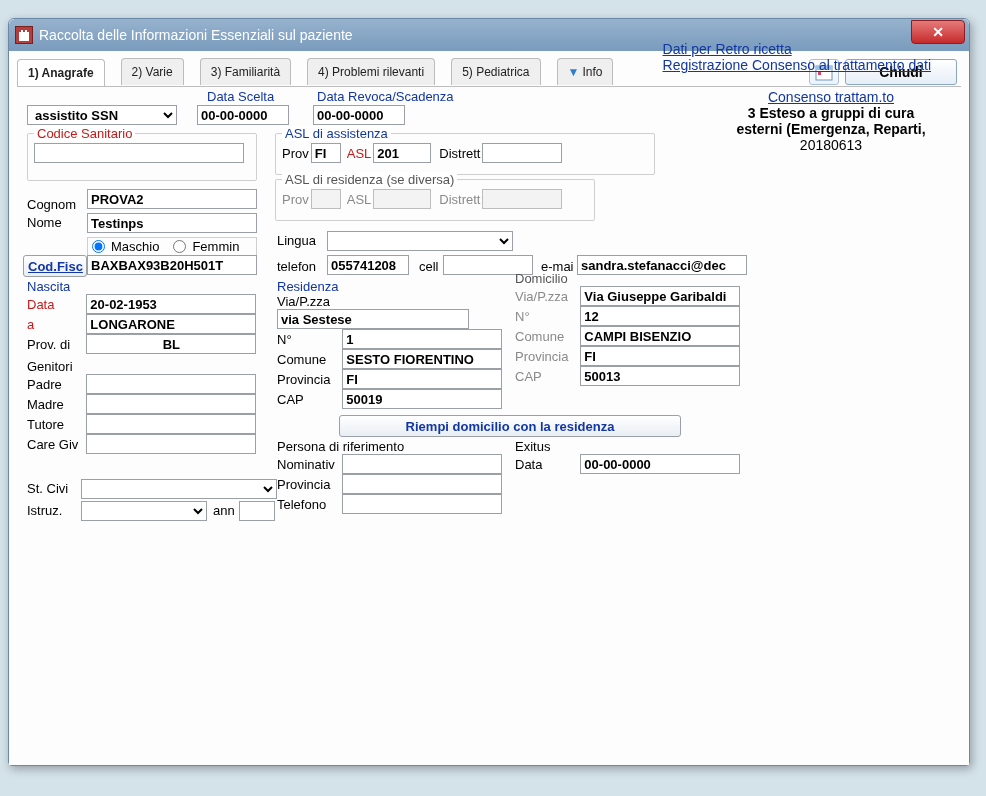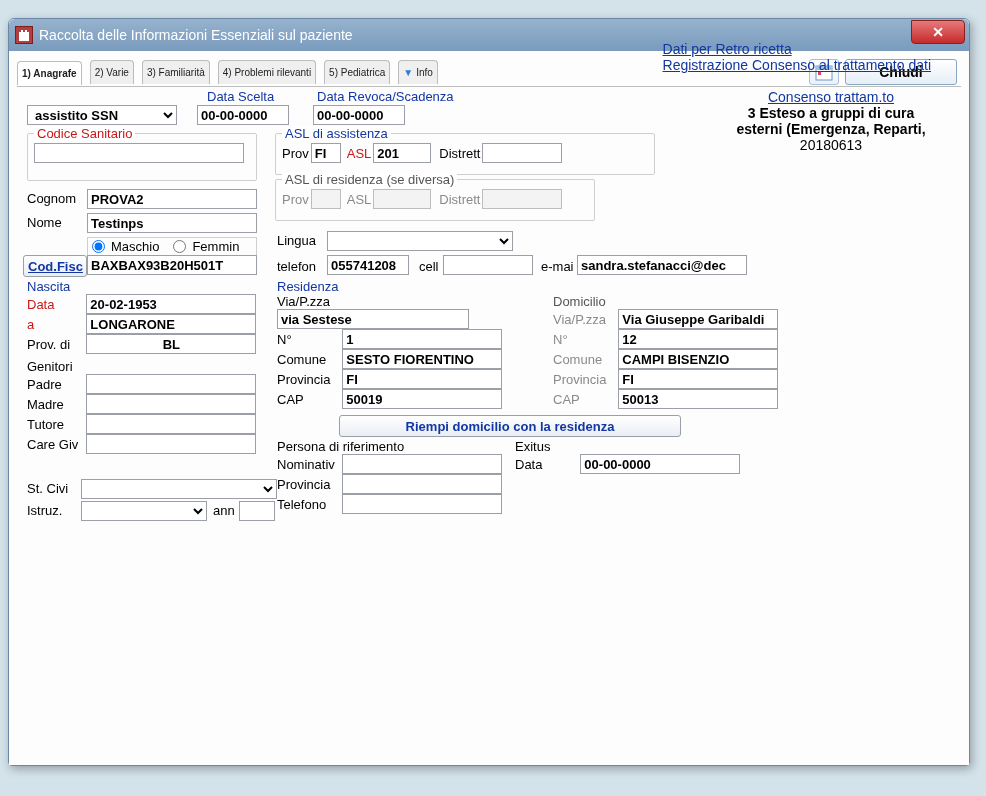--- a/index.html
+++ b/index.html
@@ -60,27 +60,27 @@
     background: #fdfdfd;
   }
   .tabstrip {
     display: flex;
     align-items: center;
     border-bottom: 1px solid #bcbcbc;
     height: 30px;
     position: relative;
   }
   .tab {
-    padding: 6px 4px;
+    padding: 6px 10px;
     background: #efefef;
     border: 1px solid #bcbcbc;
     border-bottom: none;
     border-radius: 4px 4px 0 0;
-    margin-right: 8px;
-    font-size: 10px;
+    margin-right: 16px;
+    font-size: 12px;
     cursor: pointer;
     color: #222;
   }
   .tab.active {
     background: #fff;
     font-weight: bold;
     position: relative;
     top: 1px;
   }
   .tab .filter { color: #2f7fd1; margin-right: 3px; }
@@ -247,21 +247,21 @@
         <div class="grp-inner" style="display:flex; align-items:center; gap:2px;">
           <label class="fl gray">Prov</label>
           <input class="plain gray-i" style="width: 30px;">
           <label class="fl gray" style="margin-left:4px;">ASL</label>
           <input class="plain gray-i" style="width: 58px;">
           <label class="fl gray" style="margin-left:6px;">Distrett</label>
           <input class="plain gray-i" style="width: 80px;">
         </div>
       </div>
 
-      <label class="fl abs" style="left:10px; top:104px;">Cognom</label>
+      <label class="fl abs" style="left:10px; top:110px;">Cognom</label>
       <input class="txt abs" style="left: 70px; top: 102px; width: 170px;" value="PROVA2">
 
       <label class="fl abs" style="left:10px; top:128px;">Nome</label>
       <input class="txt abs" style="left: 70px; top: 126px; width: 170px;" value="Testinps">
 
       <div class="abs radio-row" style="left:70px; top:150px; border:1px solid #cfcfcf; padding:1px 4px; width:170px;">
         <input type="radio" checked="" style="">
           <label class="fl">Maschio</label>
         <input type="radio" style="margin-left: 10px;">
           <label class="fl">Femmin</label>
@@ -316,21 +316,21 @@
         <label class="fl" style="width:62px;">N°</label>
         <input class="txt" style="width: 160px;" value="1"><br>
         <label class="fl" style="width:62px;">Comune</label>
         <input class="txt" style="width: 160px;" value="SESTO FIORENTINO"><br>
         <label class="fl" style="width:62px;">Provincia</label>
         <input class="txt" style="width: 160px;" value="FI"><br>
         <label class="fl" style="width:62px;">CAP</label>
         <input class="txt" style="width: 160px;" value="50019">
       </div>
 
-      <div class="abs" style="left:498px; top:207px; width:236px;margin-left:38px;">
+      <div class="abs" style="left:498px; top:184px; width:236px;">
         <label class="fl" style="color:#555;">Domicilio</label><br>
         <label class="fl gray" style="width:62px;">Via/P.zza</label>
         <input class="txt" style="width: 160px;" value="Via Giuseppe Garibaldi"><br>
         <label class="fl gray" style="width:62px;">N°</label>
         <input class="txt" style="width: 160px;" value="12"><br>
         <label class="fl gray" style="width:62px;">Comune</label>
         <input class="txt" style="width: 160px;" value="CAMPI BISENZIO"><br>
         <label class="fl gray" style="width:62px;">Provincia</label>
         <input class="txt" style="width: 160px;" value="FI"><br>
         <label class="fl gray" style="width:62px;">CAP</label>

